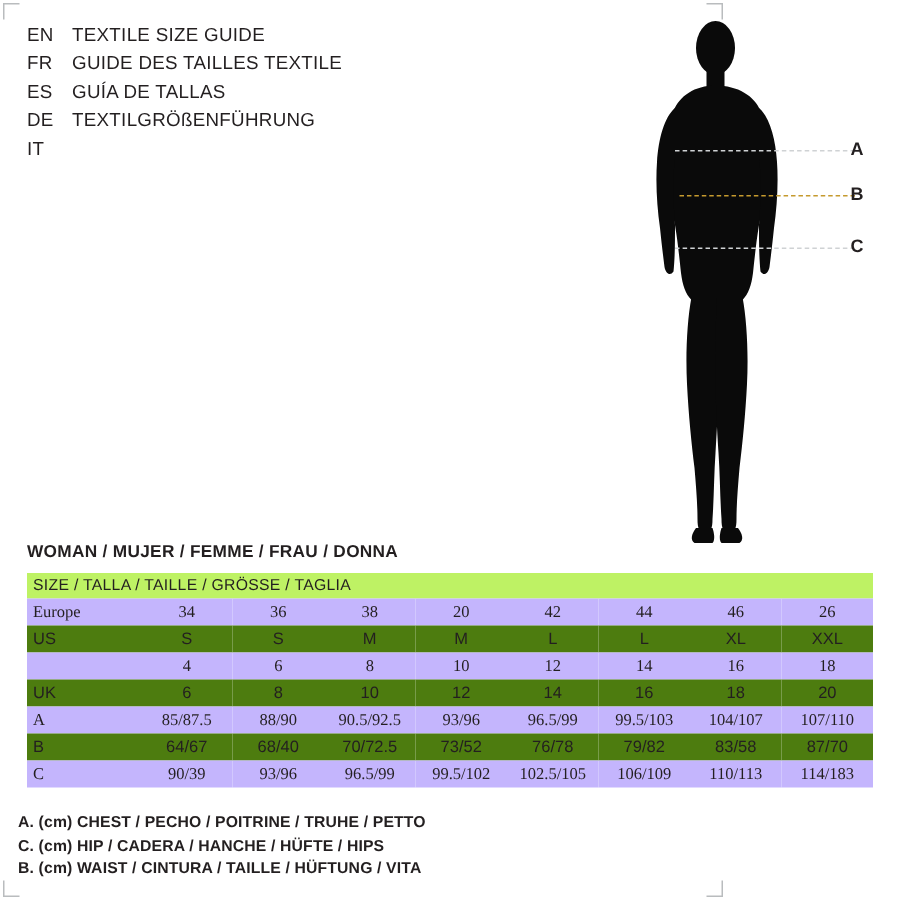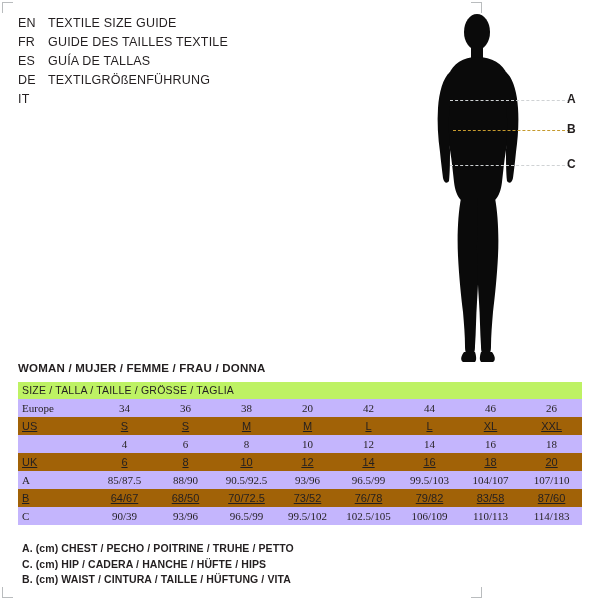--- a/index.html
+++ b/index.html
@@ -109,27 +109,27 @@
     letter-spacing: 0.2px;
     padding-left: 4px;
     height: 17px;
     line-height: 17px;
   }
   td.rowlab, th.rowlab {
     text-align: left !important;
     padding-left: 4px !important;
     width: 76px;
   }
-  tr.shade td { background: #a16207; text-decoration: underline; }
+  tr.shade td { background: #4d7c0f; }
   tr.plain td { background: #c4b5fd; font-family: Liberation Serif, serif; }
 
   
   .notes {
     position: absolute;
-    left: 22px;
+    left: 12px;
     top: 541px;
     width: 560px;
   }
   .note {
     font-size: 10.5px;
     font-weight: bold;
     letter-spacing: 0.1px;
     line-height: 15.5px;
     color: #231f20;
   }
@@ -319,27 +319,27 @@
           <td>93/96</td>
           <td>96.5/99</td>
           <td>99.5/103</td>
           <td>104/107</td>
           <td>107/110</td>
         </tr>
 
         <tr class="shade">
           <td class="rowlab">B</td>
           <td>64/67</td>
-          <td>68/50</td>
+          <td>68/40</td>
           <td>70/72.5</td>
           <td>73/52</td>
           <td>76/78</td>
           <td>79/82</td>
           <td>83/58</td>
-          <td>87/60</td>
+          <td>87/70</td>
         </tr>
 
         <tr class="plain">
           <td class="rowlab">C</td>
           <td>90/39</td>
           <td>93/96</td>
           <td>96.5/99</td>
           <td>99.5/102</td>
           <td>102.5/105</td>
           <td>106/109</td>

